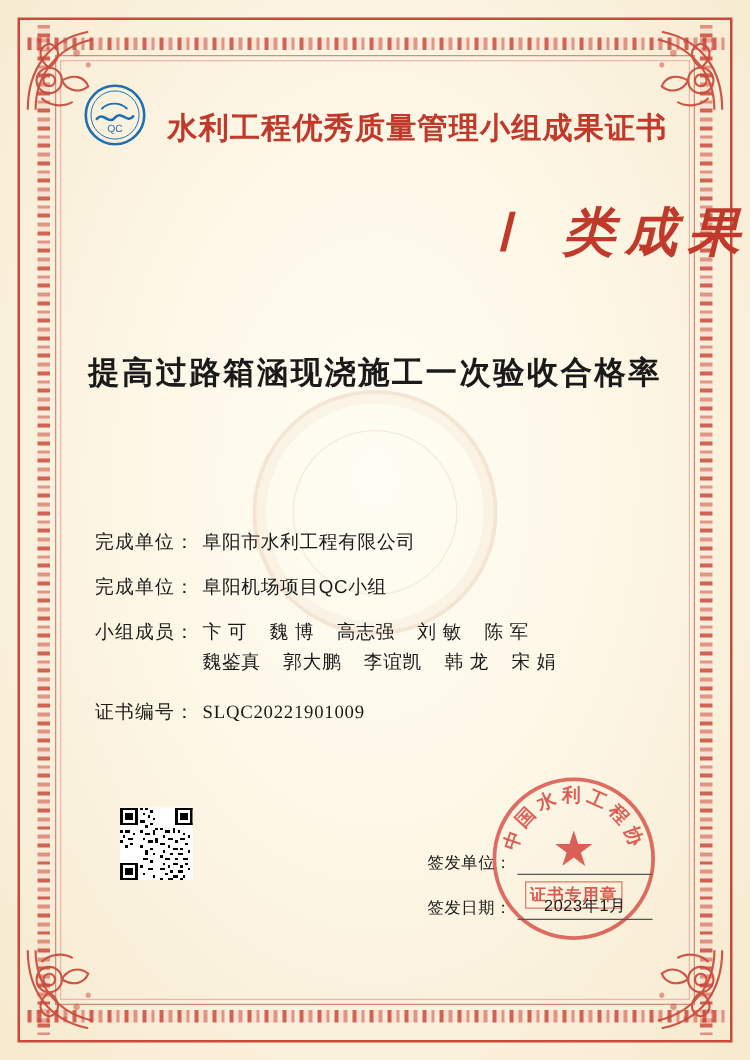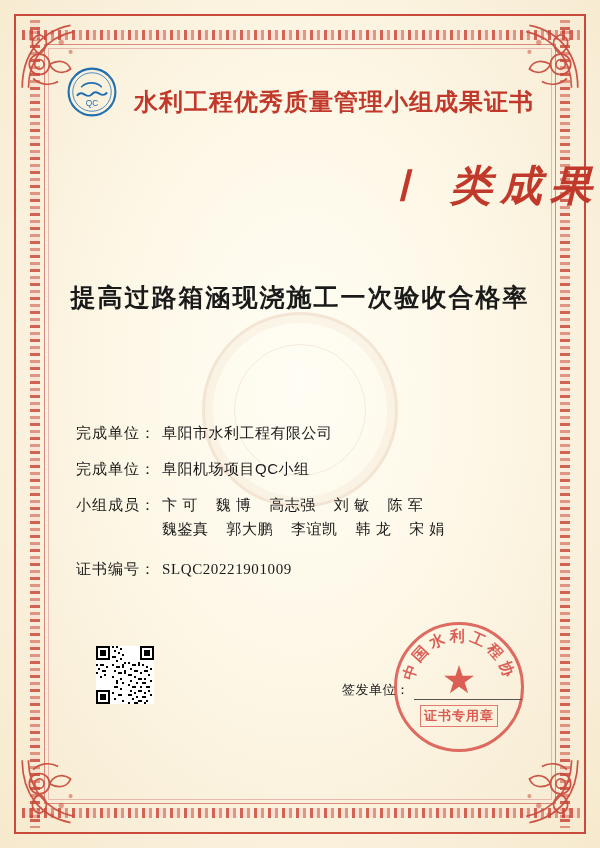--- a/index.html
+++ b/index.html
@@ -531,15 +531,19 @@
     </div>
     <div class="seal-star">★</div>
     <div class="seal-sub">证书专用章</div>
   </div>
 
   <div class="sign-block">
     <div class="sign-row">
       <div class="sign-label">签发单位：</div>
       <div class="sign-value"></div>
     </div>
+    <div class="sign-row">
+      <div class="sign-label">签发日期：</div>
+      <div class="sign-value">2023年1月</div>
+    </div>
   </div>
 
 </div>
 
 </body></html>

